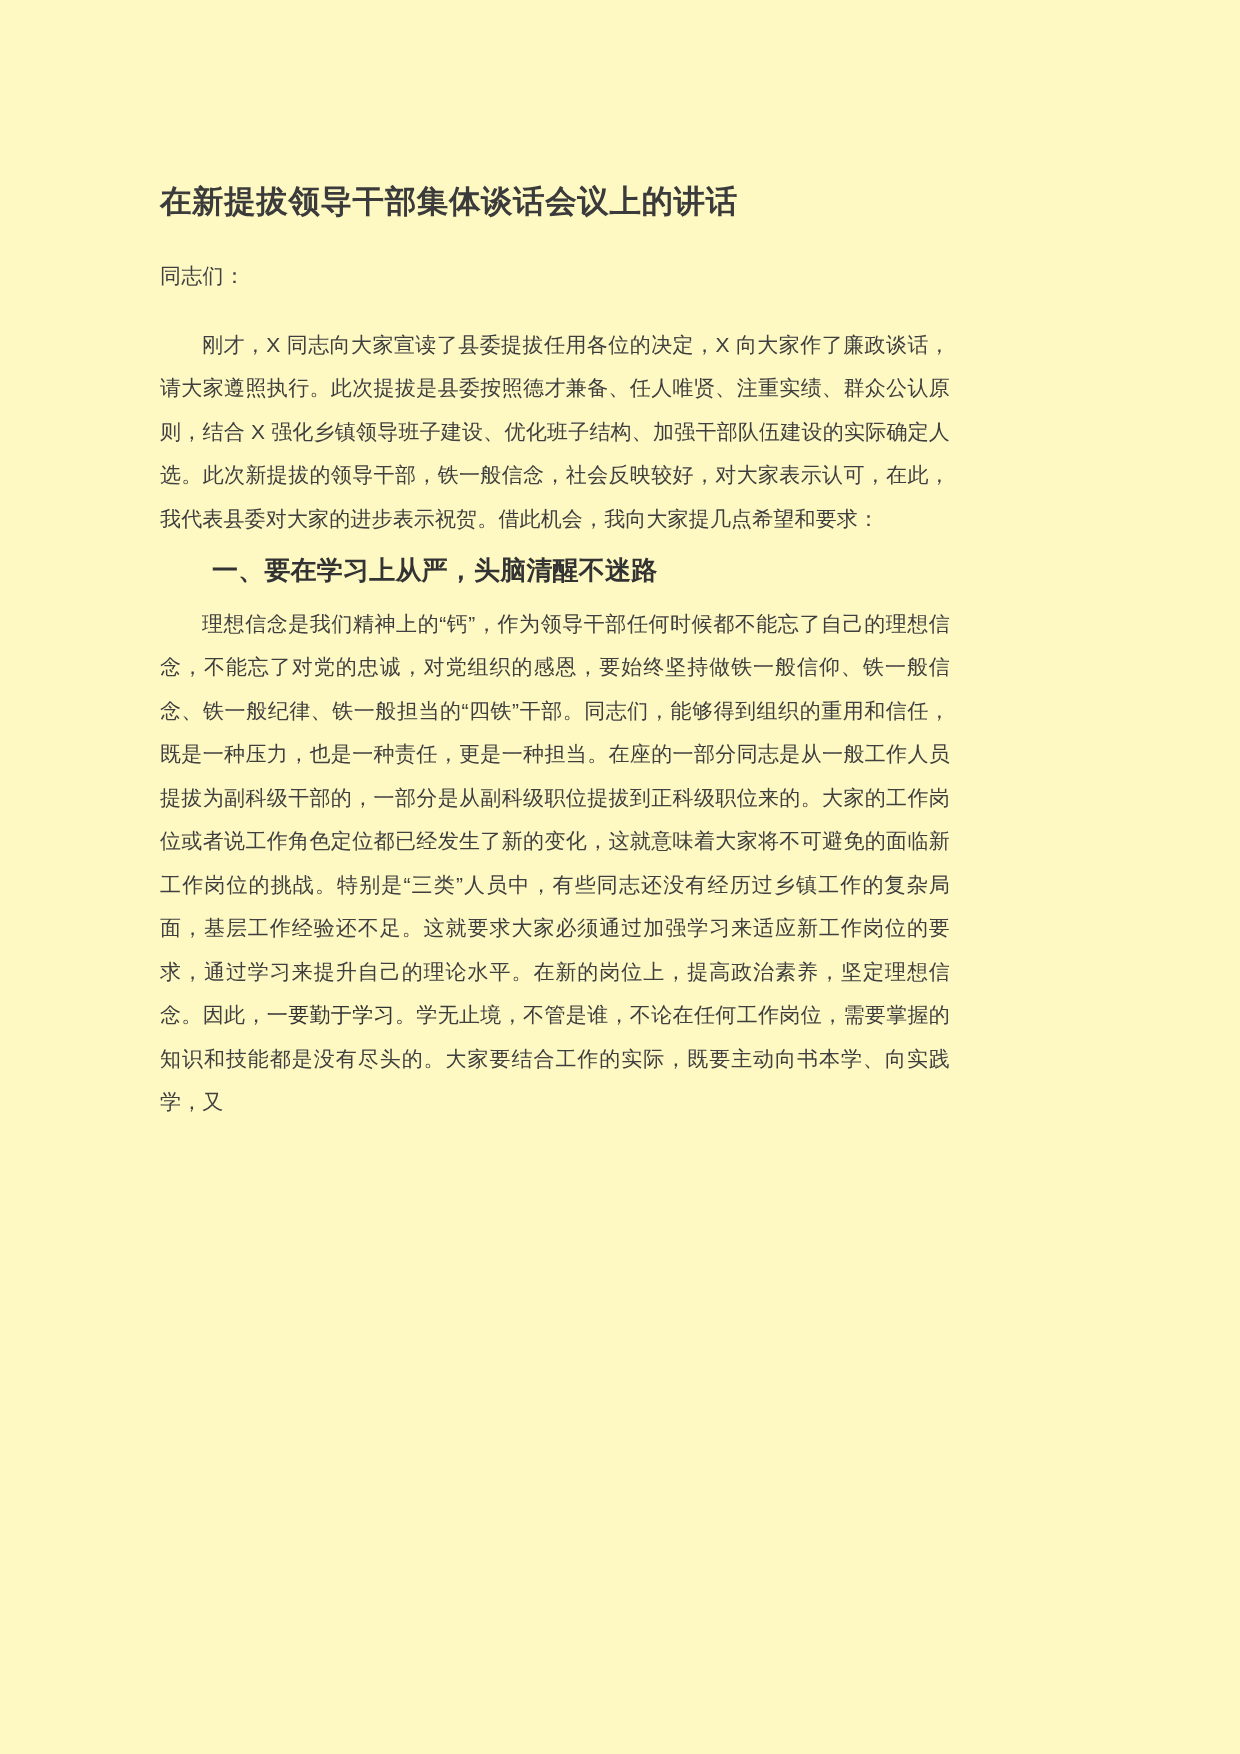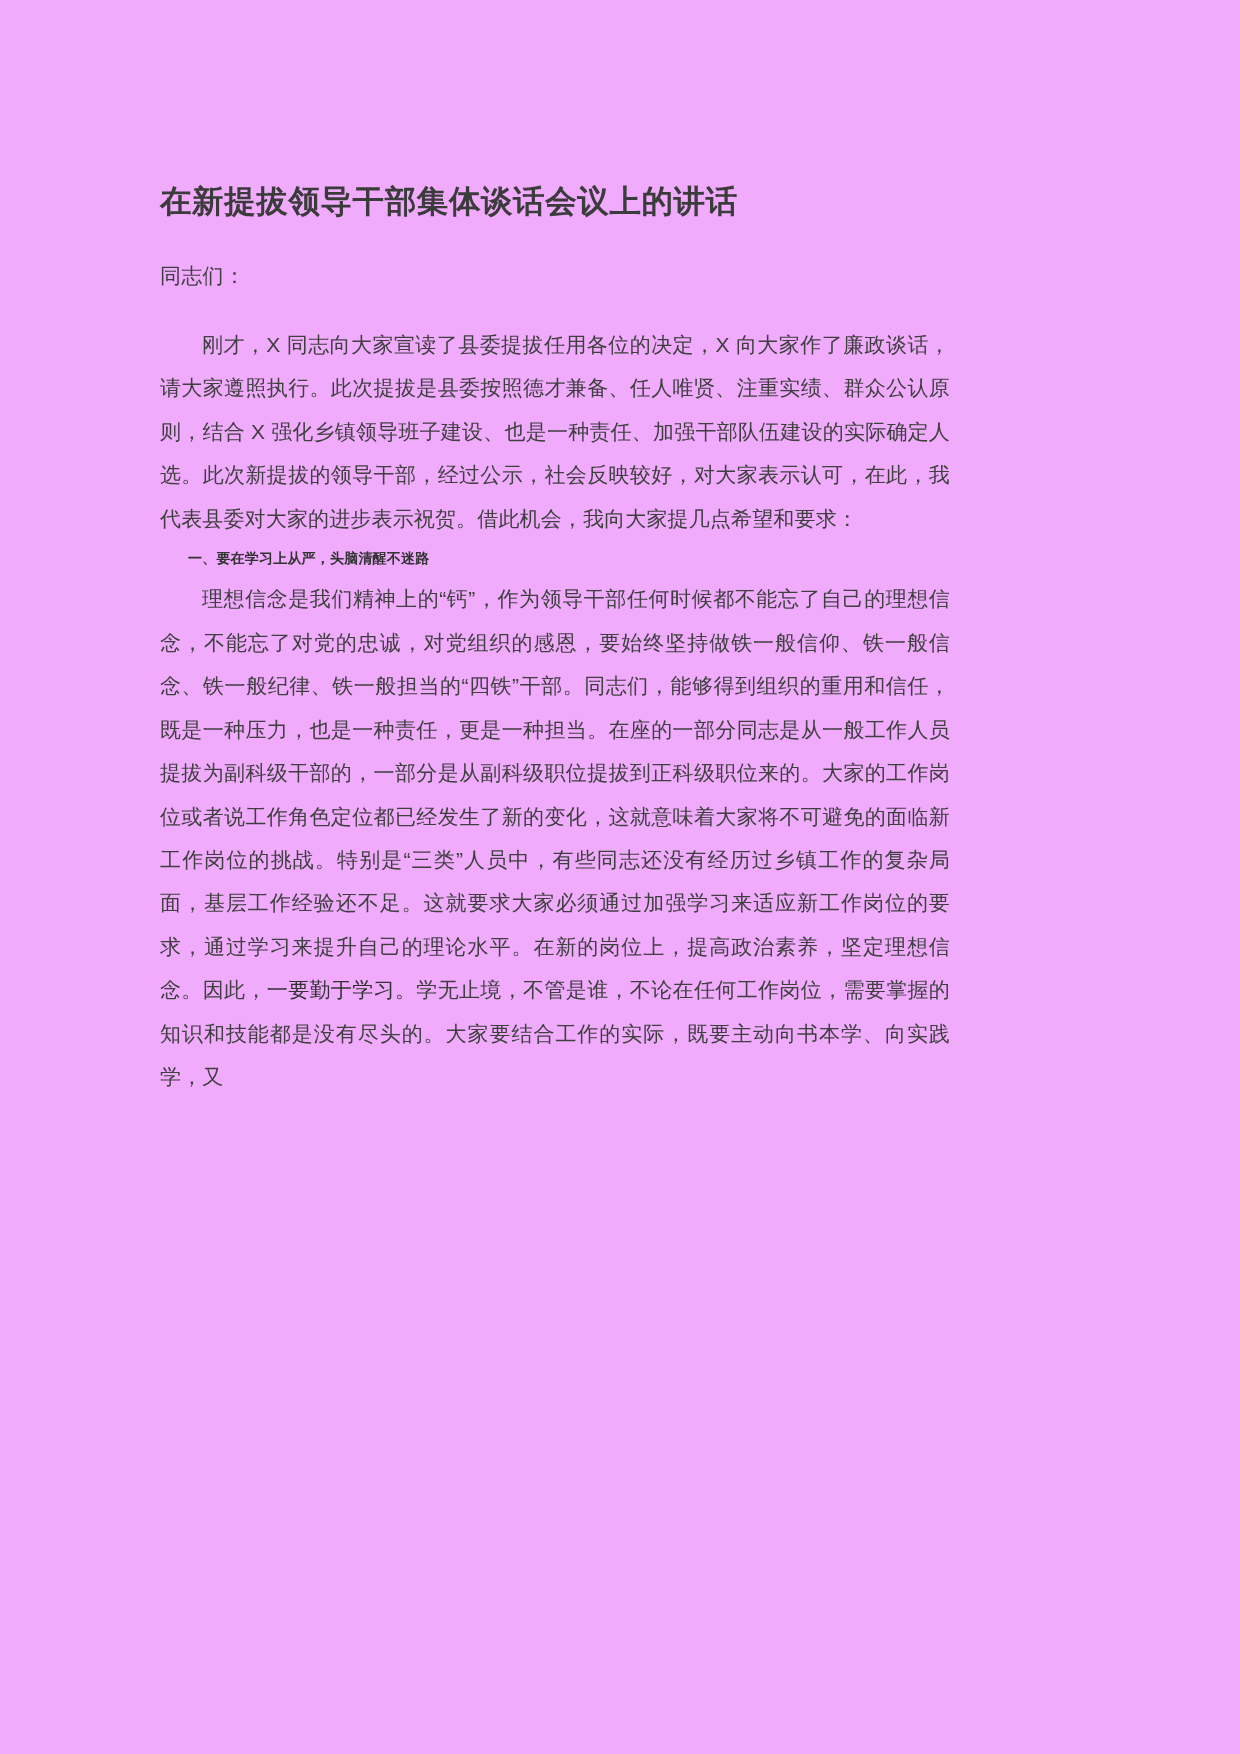--- a/index.html
+++ b/index.html
@@ -11,21 +11,21 @@
     width: 1240px;
     height: 1754px;
     font-family: "Liberation Sans", "DejaVu Sans", sans-serif;
     color: #3f3f3f;
     overflow: hidden;
   }
   .page {
     position: relative;
     width: 1240px;
     height: 1754px;
-    background: #f0abfc;
+    background: #fef9c3;
     box-sizing: border-box;
     padding: 178px 290px 0 160px;
   }
   .doc-title {
     font-size: 31.5px;
     font-weight: 700;
     line-height: 1.5;
     letter-spacing: 0.6px;
     color: #3b3b3b;
     margin: 0 0 34px 0;
@@ -43,21 +43,21 @@
     line-height: 2.07;
     color: #3f3f3f;
     margin: 0 0 4px 0;
     text-align: justify;
     text-justify: inter-ideograph;
     text-indent: 2em;
     letter-spacing: 0.15px;
     word-break: break-all;
   }
   .section-heading {
-    font-size: 14px;
+    font-size: 26px;
     font-weight: 700;
     line-height: 2.07;
     color: #333333;
     margin: 0 0 4px 0;
     text-indent: 2em;
     letter-spacing: 0.2px;
   }
   .para b, .bold-run {
     font-weight: 400;
     color: #333333;
@@ -65,19 +65,19 @@
 </style>
 </head>
 <body>
 
 <div class="page">
 
   <h1 class="doc-title">在新提拔领导干部集体谈话会议上的讲话</h1>
 
   <p class="salutation">同志们：</p>
 
-  <p class="para">刚才，X 同志向大家宣读了县委提拔任用各位的决定，X 向大家作了廉政谈话，请大家遵照执行。此次提拔是县委按照德才兼备、任人唯贤、注重实绩、群众公认原则，结合 X 强化乡镇领导班子建设、也是一种责任、加强干部队伍建设的实际确定人选。此次新提拔的领导干部，经过公示，社会反映较好，对大家表示认可，在此，我代表县委对大家的进步表示祝贺。借此机会，我向大家提几点希望和要求：</p>
+  <p class="para">刚才，X 同志向大家宣读了县委提拔任用各位的决定，X 向大家作了廉政谈话，请大家遵照执行。此次提拔是县委按照德才兼备、任人唯贤、注重实绩、群众公认原则，结合 X 强化乡镇领导班子建设、优化班子结构、加强干部队伍建设的实际确定人选。此次新提拔的领导干部，铁一般信念，社会反映较好，对大家表示认可，在此，我代表县委对大家的进步表示祝贺。借此机会，我向大家提几点希望和要求：</p>
 
   <p class="section-heading">一、要在学习上从严，头脑清醒不迷路</p>
 
   <p class="para"><span>理想信念是我们精神上的“钙”，作为领导干部任何时候都不能忘了自己的理想信念，不能忘了对党的忠诚，对党组织的感恩，要始终坚持做铁一般信仰、铁一般信念、铁一般纪律、铁一般担当的“四铁”干部。同志们，能够得到组织的重用和信任，既是一种压力，也是一种责任，更是一种担当。在座的一部分同志是从一般工作人员提拔为副科级干部的，一部分是从副科级职位提拔到正科级职位来的。大家的工作岗位或者说工作角色定位都已经发生了新的变化，这就意味着大家将不可避免的面临新工作岗位的挑战。特别是“三类”人员中，有些同志还没有经历过乡镇工作的复杂局面，基层工作经验还不足。这就要求大家必须通过加强学习来适应新工作岗位的要求，通过学习来提升自己的理论水平。在新的岗位上，提高政治素养，坚定理想信念。因此，</span><span class="bold-run">一要勤于学习。</span><span>学无止境，不管是谁，不论在任何工作岗位，需要掌握的知识和技能都是没有尽头的。大家要结合工作的实际，既要主动向书本学、向实践学，又</span></p>
 
 </div>
 
 </body></html>

